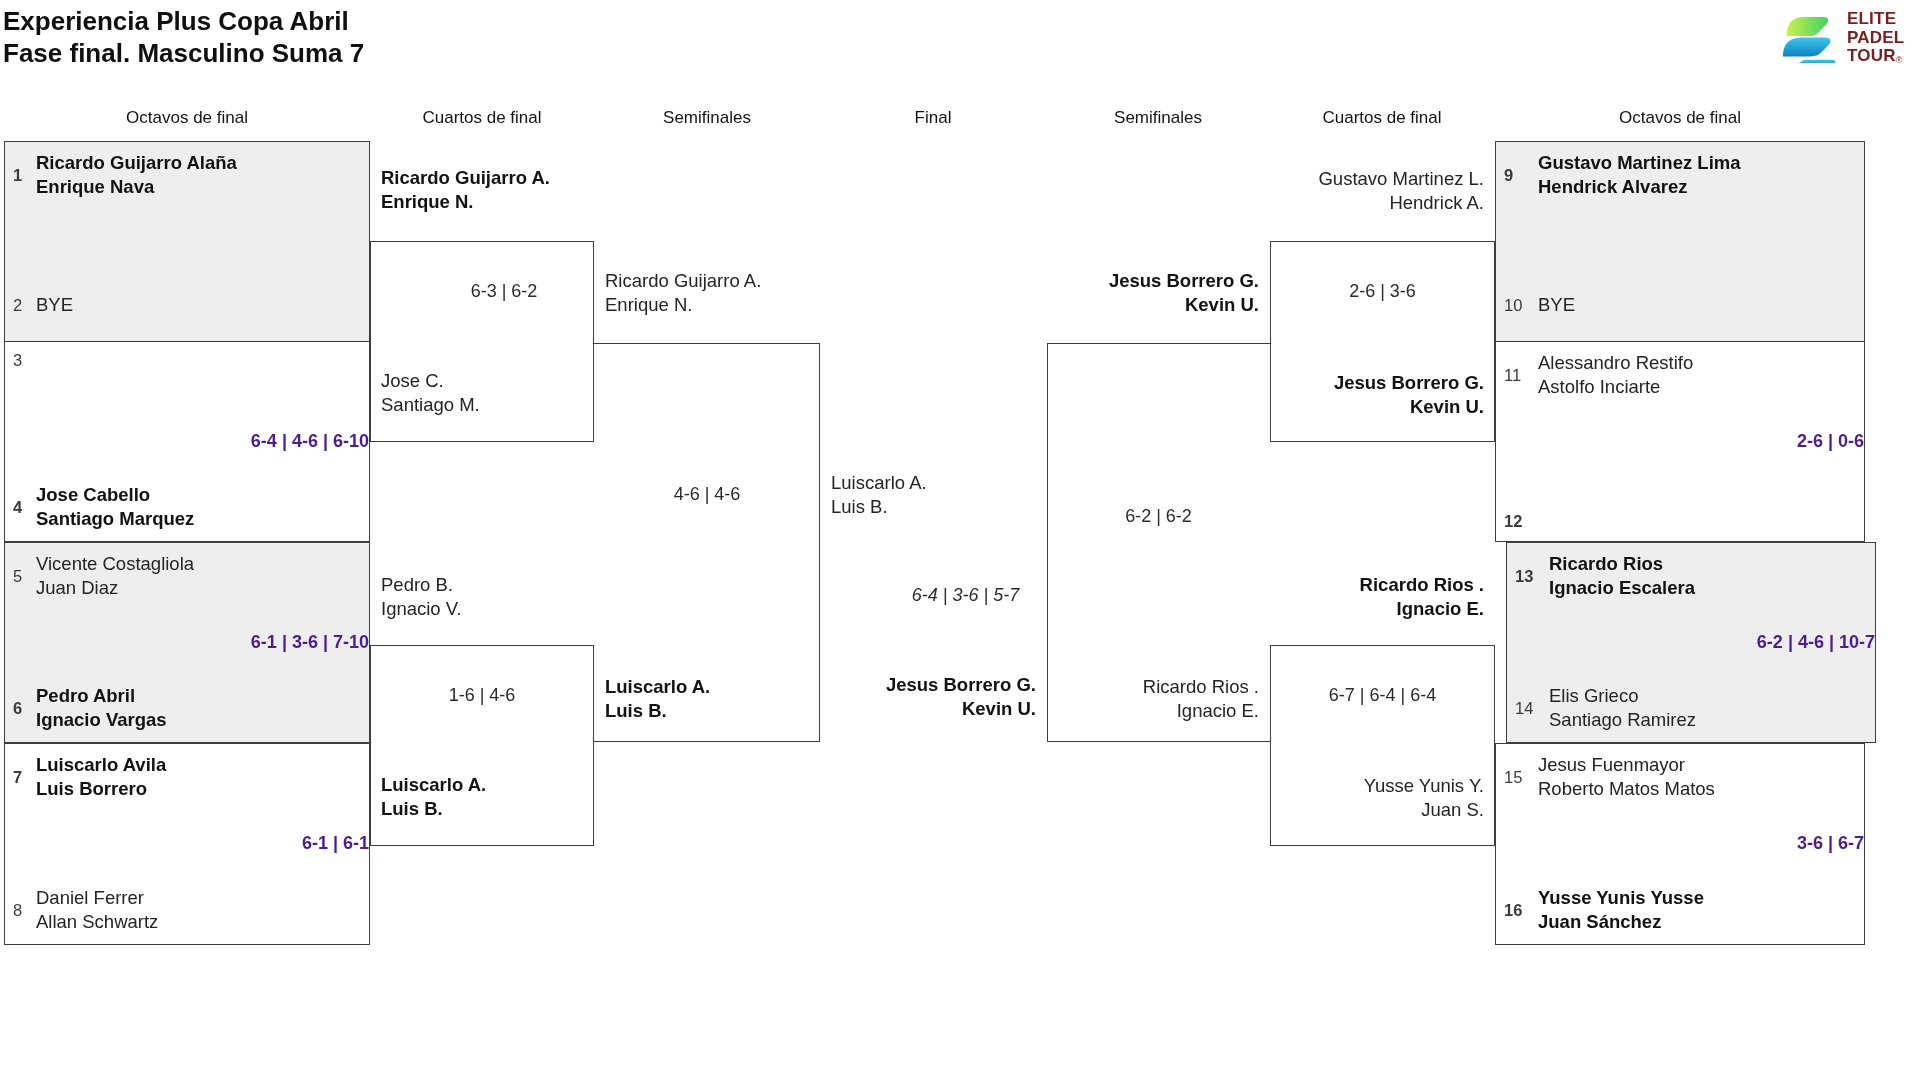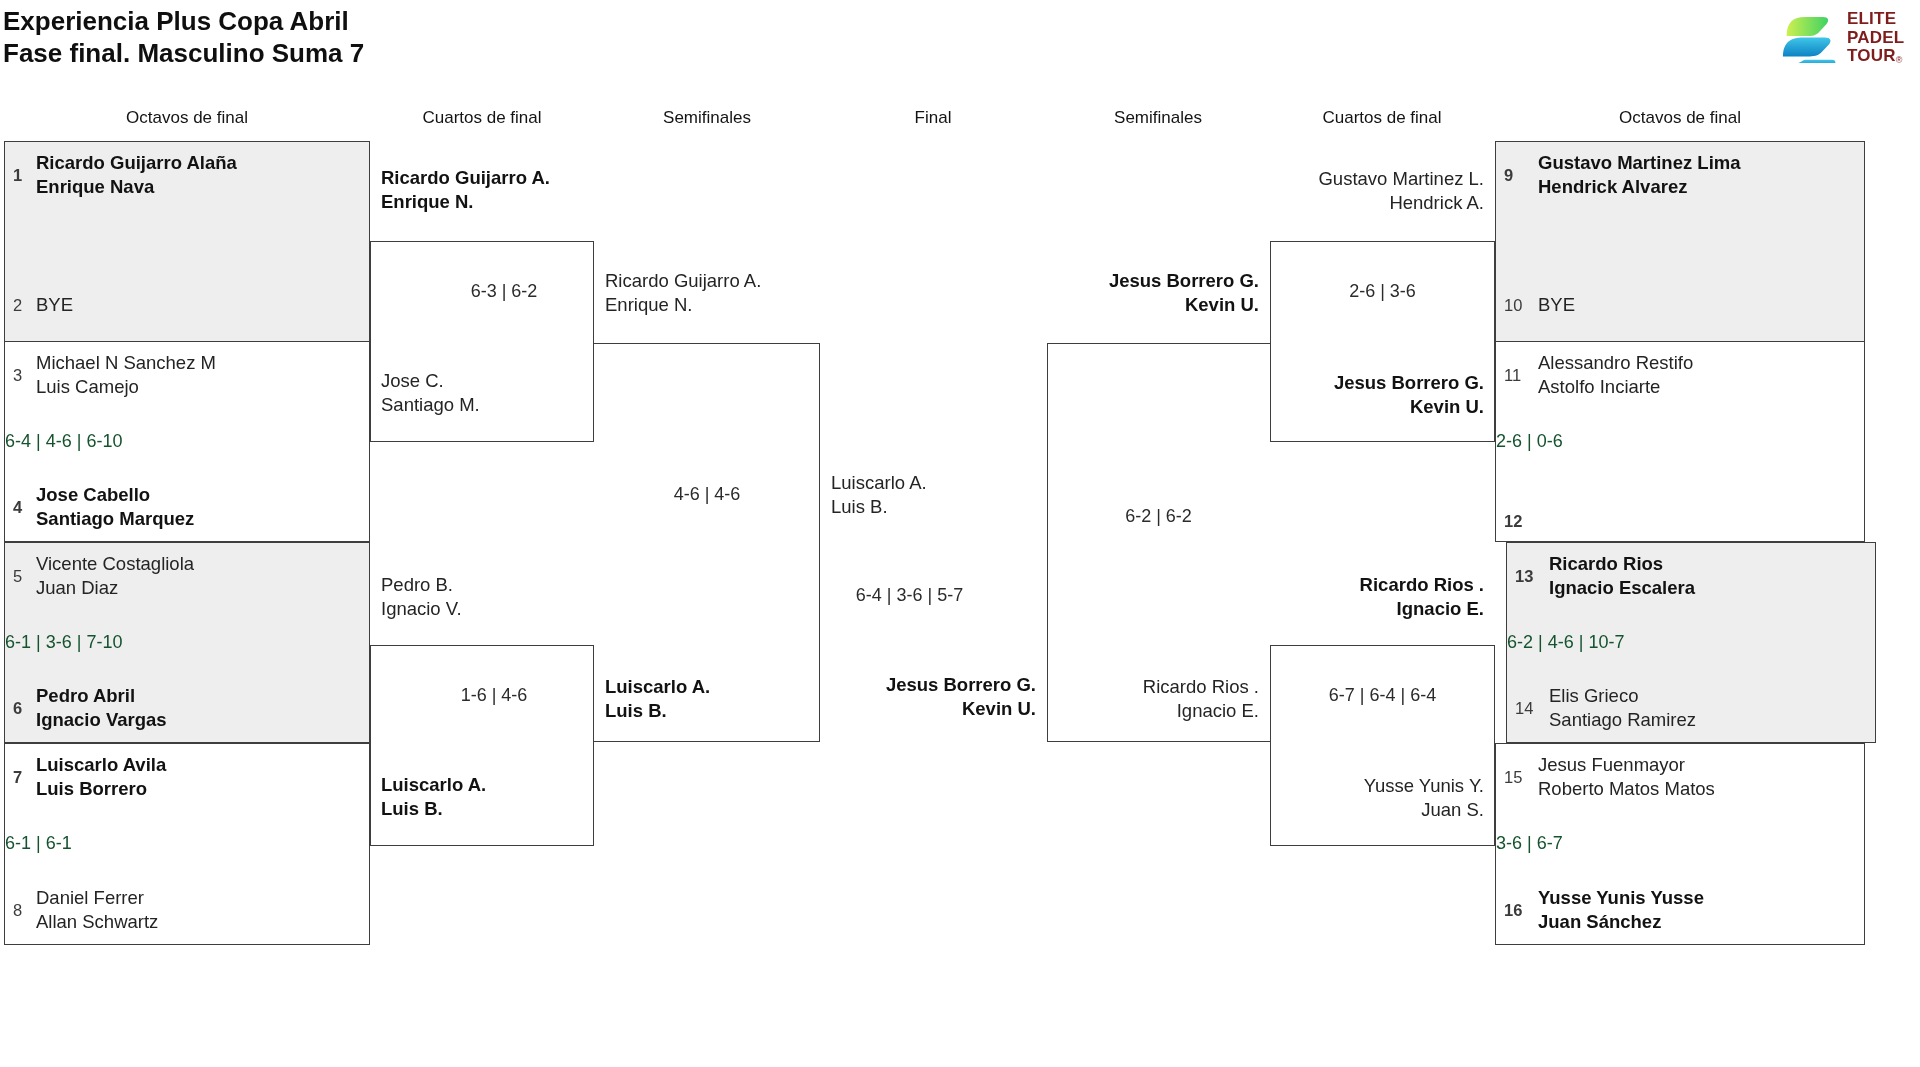--- a/index.html
+++ b/index.html
@@ -16,21 +16,21 @@
   .box{border:1px solid #3e3e3e;background:#ffffff;box-sizing:border-box;width:366px;height:201px;}
   .box.alt{background:#eeeeee;}
   .box.rb{width:370px;}
   .prow{position:absolute;left:8px;right:6px;display:flex;align-items:center;}
   .prow.p1{top:9px;}
   .prow.p2{bottom:10px;}
   .prow.bye{bottom:24px;}
   .seed{font-size:16.5px;color:#3b3b3b;width:15px;flex:none;margin-right:8px;}
   .rb .seed{width:26px;}
   .nm{font-size:18.5px;line-height:24px;color:#242424;}
-  .score{position:absolute;left:0;right:0;top:89px;text-align:left;font-size:18px;color:#14532d;}
+  .score{position:absolute;left:0;right:0;top:89px;text-align:right;font-size:18px;color:#4c1d95;font-weight:bold;}
   
   .rect{position:absolute;border:1px solid #3e3e3e;box-sizing:border-box;background:transparent;}
   .rect.nl{border-left:0;}
   .rect.nr{border-right:0;}
   
   .tb{position:absolute;font-size:18.5px;line-height:24px;color:#242424;white-space:nowrap;}
   .tb.r{text-align:right;}
   .sc{position:absolute;text-align:center;font-size:18px;color:#2b2b2b;}
   .bold{font-weight:700;color:#121212;}
   .bold .nm{font-weight:700;color:#121212;}
@@ -88,21 +88,20 @@
   </div>
   <div class="prow bye">
     <span class="seed">2</span>
     <span class="nm">BYE</span>
   </div>
 </div>
 
 <div class="abs box" style="left:4px;top:341px;">
   <div class="prow p1">
     <span class="seed">3</span>
-    <span class="nm"><span>Michael N Sanchez M</span><br><span>Luis Camejo</span></span>
   </div>
   <div class="score">6-4 | 4-6 | 6-10</div>
   <div class="prow p2 bold">
     <span class="seed">4</span>
     <span class="nm"><span>Jose Cabello</span><br><span>Santiago Marquez</span></span>
   </div>
 </div>
 
 <div class="abs box alt" style="left:4px;top:542px;">
   <div class="prow p1">
@@ -172,29 +171,29 @@
     <span class="seed">16</span>
     <span class="nm"><span>Yusse Yunis Yusse</span><br><span>Juan Sánchez</span></span>
   </div>
 </div>
 
 <div class="tb bold" style="left:381px;top:166px;"><span>Ricardo Guijarro A.</span><br><span>Enrique N.</span></div>
 <div class="sc" style="left:370px;width:268px;top:281px;">6-3 | 6-2</div>
 <div class="tb" style="left:381px;top:369px;"><span>Jose C.</span><br><span>Santiago M.</span></div>
 
 <div class="tb" style="left:381px;top:573px;"><span>Pedro B.</span><br><span>Ignacio V.</span></div>
-<div class="sc" style="left:370px;width:224px;top:685px;margin-left:12px;">1-6 | 4-6</div>
+<div class="sc" style="left:370px;width:224px;top:685px;">1-6 | 4-6</div>
 <div class="tb bold" style="left:381px;top:773px;"><span>Luiscarlo A.</span><br><span>Luis B.</span></div>
 
 <div class="tb" style="left:605px;top:269px;"><span>Ricardo Guijarro A.</span><br><span>Enrique N.</span></div>
 <div class="sc" style="left:594px;width:226px;top:484px;">4-6 | 4-6</div>
 <div class="tb bold" style="left:605px;top:675px;"><span>Luiscarlo A.</span><br><span>Luis B.</span></div>
 
 <div class="tb" style="left:831px;top:471px;"><span>Luiscarlo A.</span><br><span>Luis B.</span></div>
-<div class="sc" style="left:796px;width:227px;top:585px;">6-4 | 3-6 | 5-7</div>
+<div class="sc" style="left:852px;width:227px;top:585px;font-style:italic;">6-4 | 3-6 | 5-7</div>
 <div class="tb r bold" style="left:820px;width:216px;top:673px;"><span>Jesus Borrero G.</span><br><span>Kevin U.</span></div>
 
 <div class="tb r bold" style="left:1047px;width:212px;top:269px;"><span>Jesus Borrero G.</span><br><span>Kevin U.</span></div>
 <div class="sc" style="left:1047px;width:223px;top:485px;margin-top:21px;">6-2 | 6-2</div>
 <div class="tb r" style="left:1047px;width:212px;top:675px;"><span>Ricardo Rios .</span><br><span>Ignacio E.</span></div>
 
 <div class="tb r" style="left:1270px;width:214px;top:167px;"><span>Gustavo Martinez L.</span><br><span>Hendrick A.</span></div>
 <div class="sc" style="left:1270px;width:225px;top:281px;">2-6 | 3-6</div>
 <div class="tb r bold" style="left:1270px;width:214px;top:371px;"><span>Jesus Borrero G.</span><br><span>Kevin U.</span></div>
 

